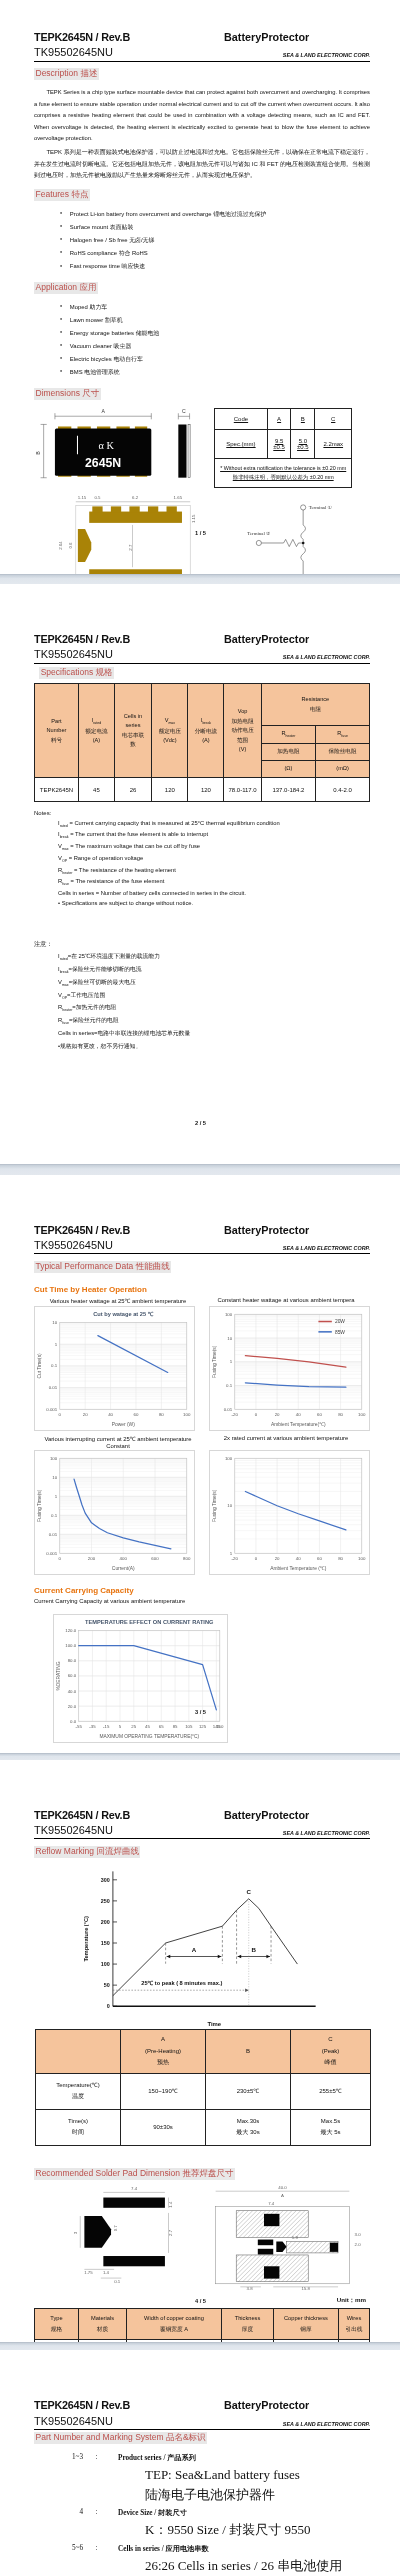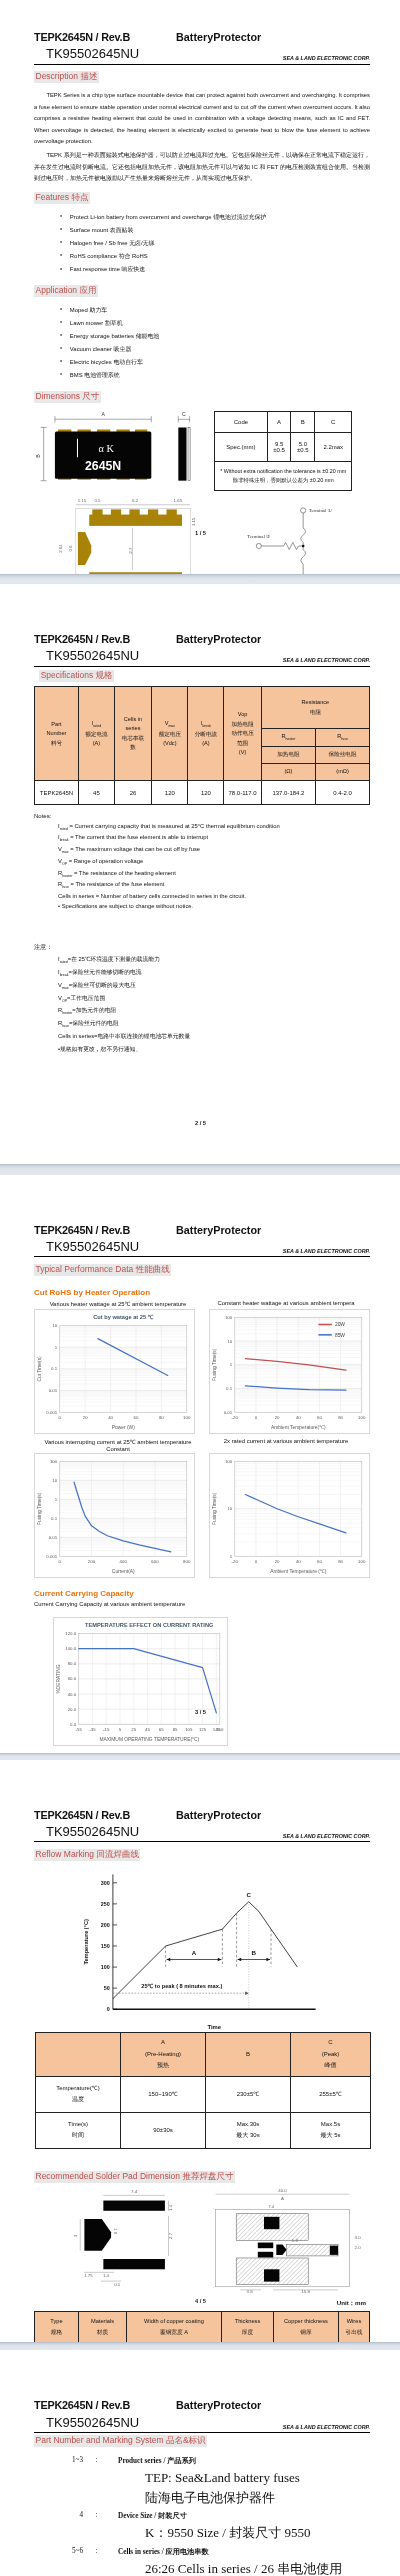--- a/index.html
+++ b/index.html
@@ -3,25 +3,25 @@
 <meta charset="utf-8">
 <title>TEPK2645N Datasheet</title>
 <style>
   html,body{margin:0;padding:0;background:#fff;}
   body{width:401px;font-family:"Liberation Sans",sans-serif;color:#111;}
   .page{position:relative;width:401px;background:#fff;overflow:hidden;}
   .gap{height:9.3px;background:linear-gradient(#c6cfd9,#dfe5ec 40%,#e3e8ee);border-top:0.5px solid #b9c2cd;}
   .content{padding:0 31px 0 34px;}
   
   .doc-header{padding-top:31px;}
-  .h1row{display:flex;align-items:flex-start;}
+  .h1row{display:flex;align-items:flex-start;gap:48px;}
   .ttl{font-size:10.8px;font-weight:700;letter-spacing:-0.2px;}
   .prd{font-size:10.8px;font-weight:700;margin-left:46px;}
   .h2row{display:flex;justify-content:space-between;align-items:flex-end;margin-top:3.1px;}
-  .pcode{font-size:13px;margin-left:12px;}
+  .pcode{font-size:11px;}
   .corp{font-size:5.4px;font-weight:700;font-style:italic;}
   .rule{border-bottom:1px solid #000;margin-top:2.6px;}
   
   .sec-h{display:inline-block;background:#e8e8e8;color:#bb4f4b;font-size:8.5px;padding:0 1.5px;margin:6.7px 0 4.6px;}
   .orange-h{color:#e8740f;font-weight:700;font-size:8px;margin:7.2px 0 3.1px;}
   
   .en-para{font-size:5.8px;line-height:2.0;text-align:justify;text-indent:12.4px;margin:2.1px 0;}
   .zh-para{font-size:6px;line-height:1.9;text-align:justify;text-indent:12.4px;margin:1px 0;}
   .b-item{display:flex;gap:7.7px;margin:4.1px 0 4.1px 26px;font-size:5.9px;}
   .blt{font-size:3.6px;padding-top:1.5px;}
@@ -135,21 +135,21 @@
           <span>Electric bicycles  电动自行车</span>
         </div>
         <div class="b-item">
           <span class="blt">●</span>
           <span>BMS  电池管理系统</span>
         </div>
       </div>
 
     <div class="sec-h">Dimensions 尺寸</div>
 
-    <div style="display:flex;align-items:center;margin-top:3.1px;">
+    <div style="display:flex;align-items:center;margin-top:3.1px;text-decoration:underline;">
 
       <svg width="129" height="81" viewBox="0 0 250 158">
         <line x1="40" y1="18" x2="228" y2="18" stroke="#555" stroke-width="1"></line>
         <line x1="40" y1="12" x2="40" y2="24" stroke="#555"></line>
           <line x1="228" y1="12" x2="228" y2="24" stroke="#555"></line>
         <text x="134" y="12" font-size="10" text-anchor="middle" fill="#333">A</text>
         <line x1="18" y1="34" x2="18" y2="138" stroke="#555"></line>
           <line x1="12" y1="34" x2="24" y2="34" stroke="#555"></line>
           <line x1="12" y1="138" x2="24" y2="138" stroke="#555"></line>
         <text x="10" y="90" font-size="10" fill="#333" transform="rotate(-90 10 90)" text-anchor="middle">B</text>
@@ -360,21 +360,21 @@
       </div>
       <div class="h2row">
         <span class="pcode">TK95502645NU</span>
         <span class="corp">SEA &amp; LAND ELECTRONIC CORP.</span>
       </div>
       <div class="rule"></div>
     </div>
 
     <div class="sec-h">Typical Performance Data 性能曲线</div>
 
-    <div class="orange-h">Cut RoHS by Heater Operation</div>
+    <div class="orange-h">Cut Time by Heater Operation</div>
     <div class="cap-row">
       <div class="cap">Various heater wattage at 25℃  ambient temperature</div>
       <div class="cap">Constant heater wattage at various ambient tempera</div>
     </div>
     <div class="charts-row">
       <svg class="chart-frame" width="159" height="123" viewBox="0 0 308 238">
           <rect x="48" y="30" width="246" height="168" fill="#fff" stroke="none"></rect>
           <line x1="48" y1="185.3567401821128" x2="294" y2="185.3567401821128" stroke="#efefef" stroke-width="1"></line>
           <line x1="48" y1="177.96090730177417" x2="294" y2="177.96090730177417" stroke="#efefef" stroke-width="1"></line>
           <line x1="48" y1="172.71348036422557" x2="294" y2="172.71348036422557" stroke="#efefef" stroke-width="1"></line>

